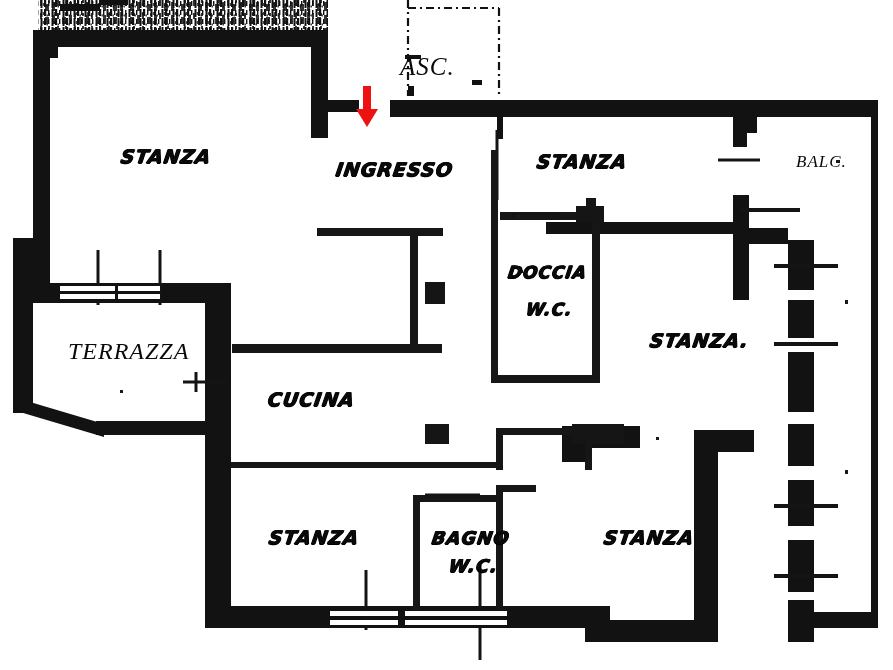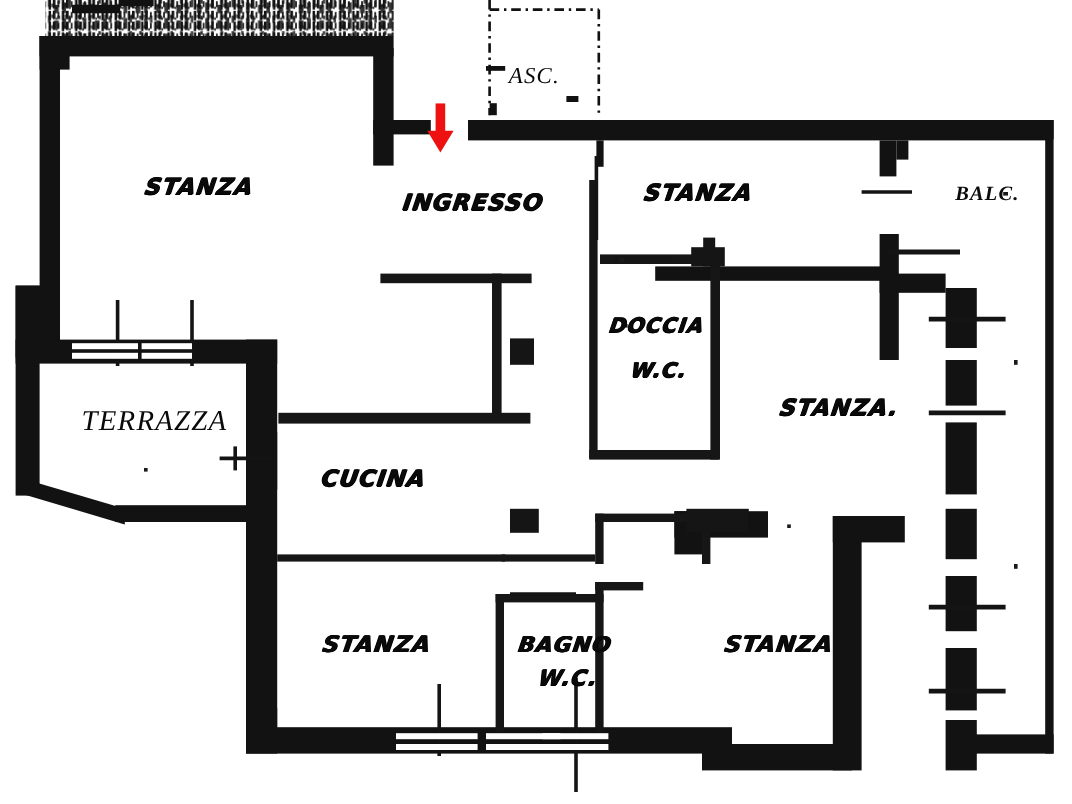--- a/index.html
+++ b/index.html
@@ -236,23 +236,23 @@
       <rect x="120" y="390" width="3" height="3"></rect>
     </g>
   </svg>
 
   <div class="room-label lbl-stencil" style="left:121px;top:147px;font-size:19px;">STANZA</div>
 
   <div class="room-label lbl-stencil" style="left:336px;top:160px;font-size:19px;">INGRESSO</div>
 
   <div class="room-label lbl-stencil" style="left:537px;top:152px;font-size:19px;">STANZA</div>
 
-  <div class="room-label lbl-serif" style="left:796px;top:153px;font-size:17px;font-weight:bold;">BALC.</div>
-
-  <div class="room-label lbl-serif" style="left:424px;top:54px;font-size:19px;">ASC.</div>
+  <div class="room-label lbl-serif" style="left:796px;top:153px;font-size:17px;">BALC.</div>
+
+  <div class="room-label lbl-serif" style="left:400px;top:54px;font-size:25px;">ASC.</div>
 
   <div class="room-label lbl-stencil" style="left:508px;top:264px;font-size:17px;">DOCCIA</div>
 
   <div class="room-label lbl-stencil" style="left:526px;top:301px;font-size:17px;">W.C.</div>
 
   <div class="room-label lbl-stencil" style="left:650px;top:331px;font-size:19px;">STANZA.</div>
 
   <div class="room-label lbl-serif" style="left:68px;top:339px;font-size:24px;">TERRAZZA</div>
 
   <div class="room-label lbl-stencil" style="left:268px;top:390px;font-size:19px;">CUCINA</div>

